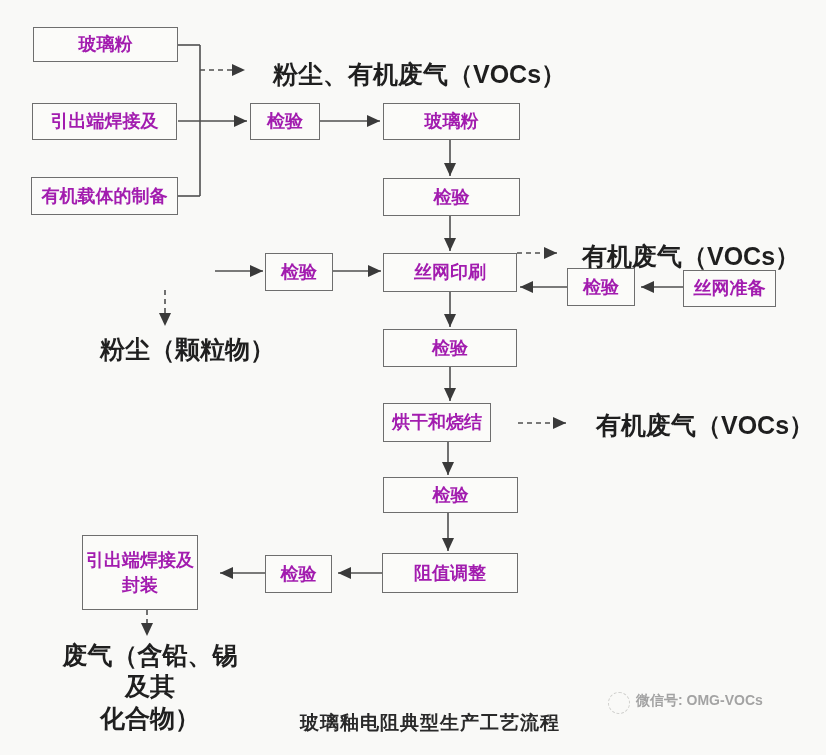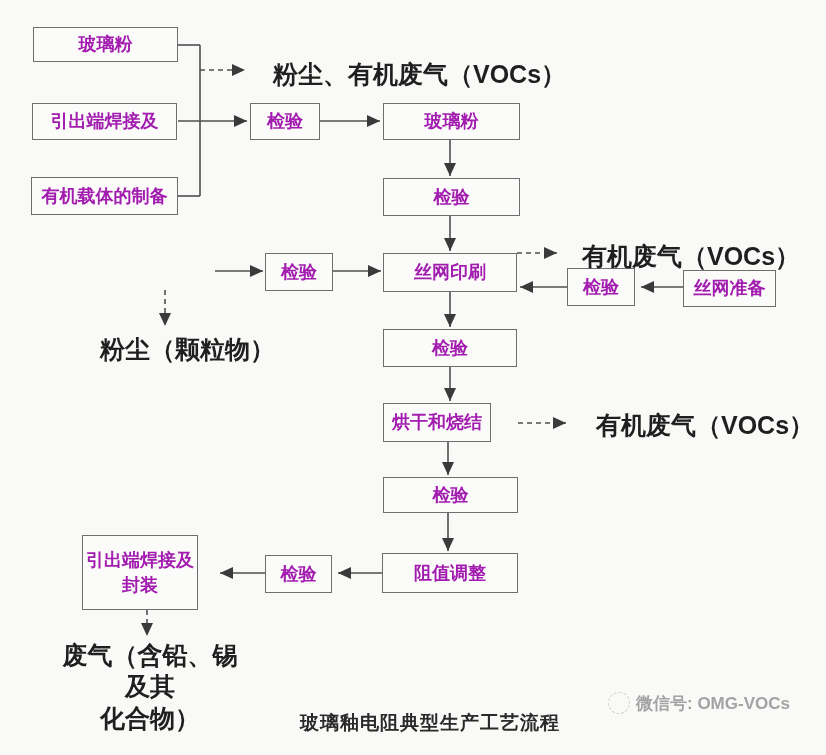--- a/index.html
+++ b/index.html
@@ -47,21 +47,21 @@
     left: 300px; top: 710px;
     font-size: 19px; font-weight: 700;
     color: #2a2a2a;
     letter-spacing: 1px;
   }
   .watermark {
     position: absolute;
     left: 608px; top: 692px;
     display: flex; align-items: flex-start; gap: 6px;
     color: #a3a3a3;
-    font-size: 17px; font-weight: 600;
+    font-size: 14px; font-weight: 600;
   }
   .wm-icon {
     width: 20px; height: 20px;
     border: 1.5px dashed #c6c6c3;
     border-radius: 50%;
     opacity: 0.8;
     flex: 0 0 auto;
   }
 </style>
 </head>

